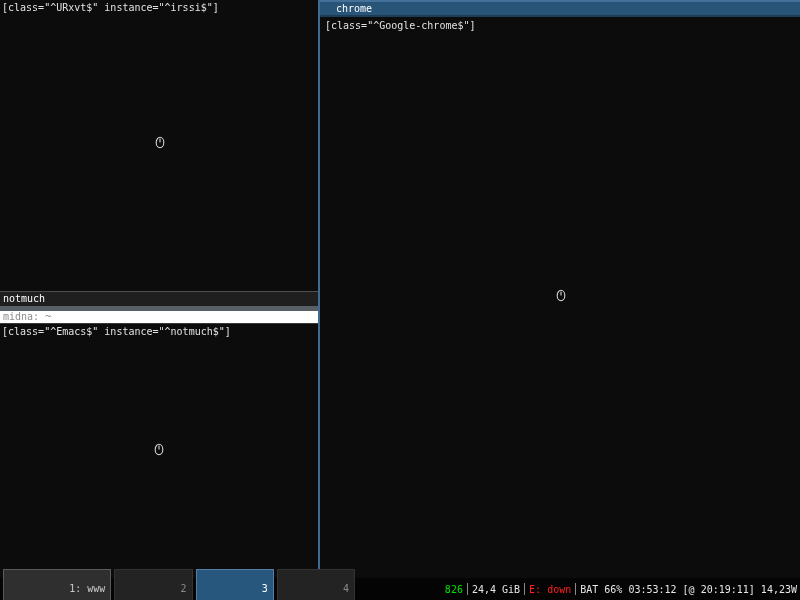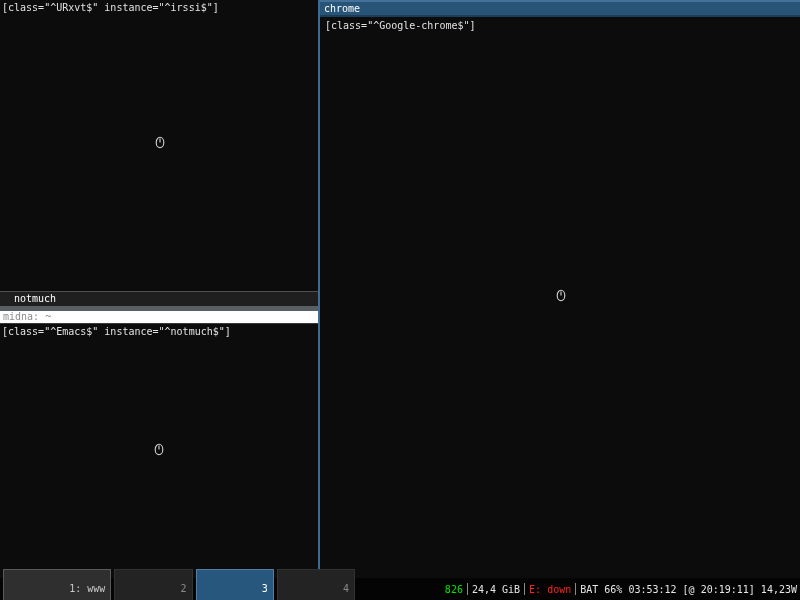--- a/index.html
+++ b/index.html
@@ -10,36 +10,36 @@
     font-size:10px;color:#dcdcdc;
   }
   .win{position:absolute;background:#0c0c0c;box-sizing:border-box;}
   .criteria{padding:2px 2px;white-space:pre;color:#e2e2e2;}
 
   
   #win-urxvt{top:0;left:0;width:318px;height:291px;}
   #titlebar-notmuch{
     position:absolute;top:291px;left:0;width:318px;height:15px;box-sizing:border-box;
     background:#1f1f1f;border-top:1px solid #4f4f4f;
-    color:#ffffff;line-height:14px;padding-left:14px;white-space:pre;
+    color:#ffffff;line-height:14px;padding-left:3px;white-space:pre;
   }
   #stack-band{position:absolute;top:306px;left:0;width:318px;height:5px;background:#596065;}
   #titlebar-midna{
     position:absolute;top:311px;left:0;width:318px;height:13px;box-sizing:border-box;
     background:#ffffff;border-bottom:1px solid #3a3a3a;
     color:#8c8c8c;line-height:12px;padding-left:3px;white-space:pre;
   }
   #win-emacs{top:324px;left:0;width:318px;height:254px;}
 
   
   #win-chrome{top:0;left:318px;width:482px;height:578px;border-left:2px solid #3f6b92;}
   #chrome-titlebar{
     height:17px;box-sizing:border-box;
     border-top:2px solid #44719a;border-bottom:2px solid #1d3c58;
-    background:#285577;color:#ffffff;line-height:13px;padding-left:4px;white-space:pre;
+    background:#285577;color:#ffffff;line-height:13px;padding-left:16px;white-space:pre;
   }
 
   .clock-icon{position:absolute;width:10px;height:13px;}
   #clock-urxvt{left:155px;top:136px;}
   #clock-emacs{left:154px;top:443px;}
   #clock-chrome{left:556px;top:289px;}
 
   
   #bar{
     position:absolute;left:0;top:578px;width:800px;height:22px;box-sizing:border-box;

